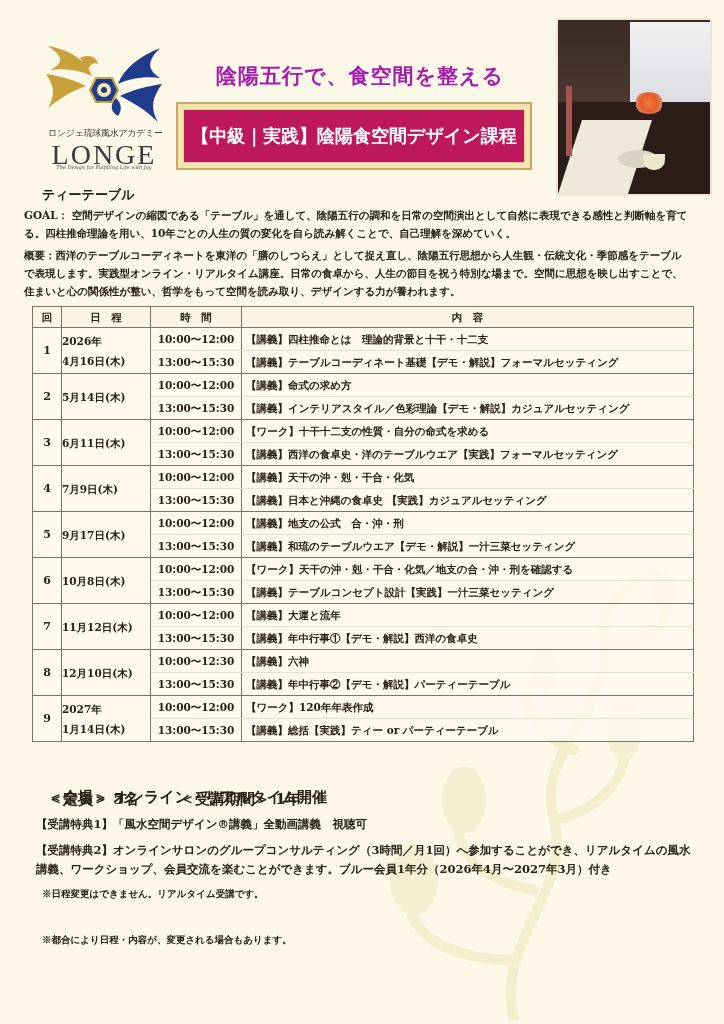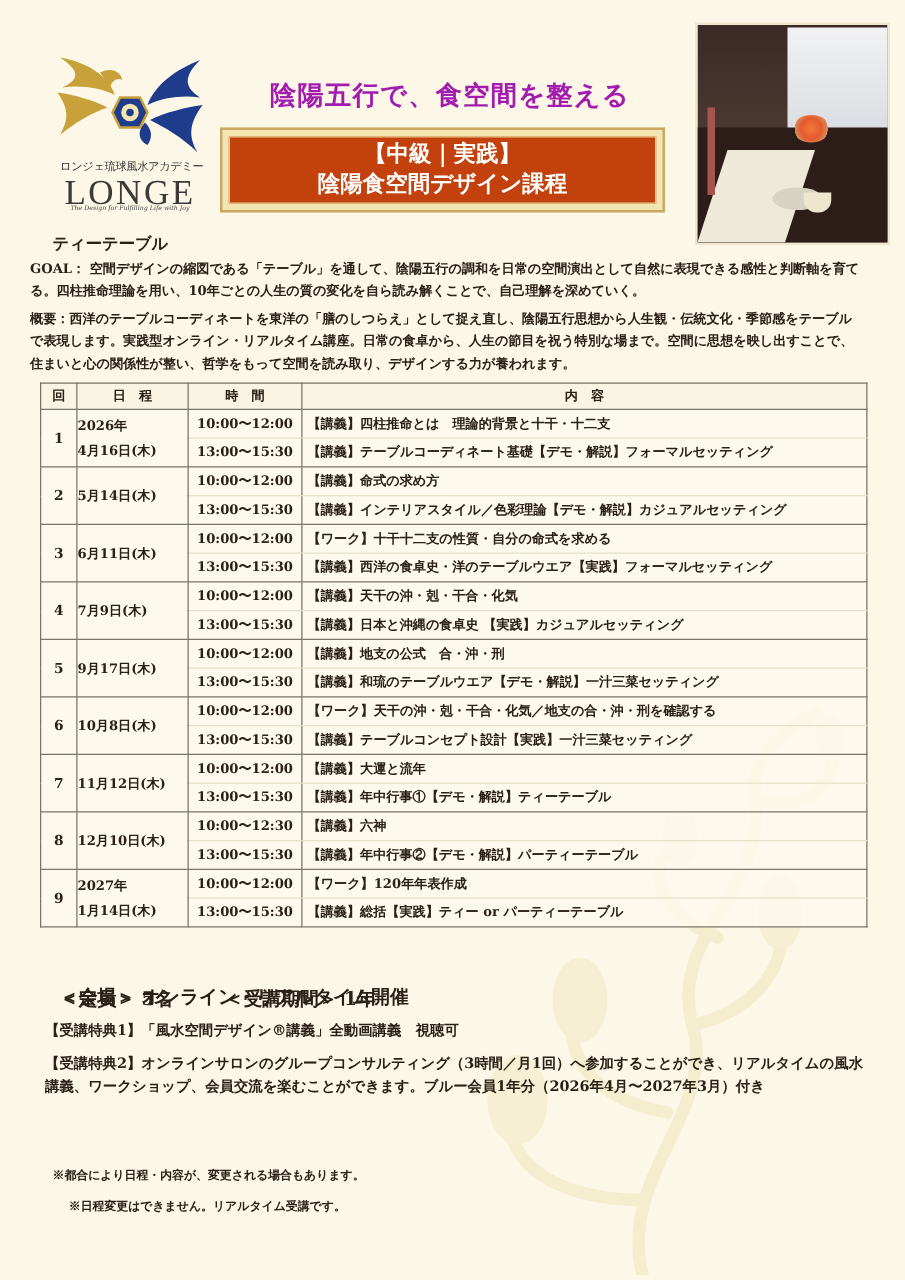--- a/index.html
+++ b/index.html
@@ -18,22 +18,22 @@
   .logo .tagline { position:absolute; left:2px; top:124px; width:124px; text-align:center; font-size:5px; font-style:italic; color:#444; }
   .subtitle {
     position:absolute; left:170px; top:62px; width:380px; text-align:center;
     font-size:21px; font-weight:bold; color:#a21caf; letter-spacing:1px;
   }
   .title-box {
     position:absolute; left:176px; top:102px; width:356px; height:68px;
     background:#f3e4b4; border:2px solid #c9a962; box-sizing:border-box; padding:5px;
   }
   .title-box .inner {
-    width:100%; height:100%; background:#c2410c; border:1px solid #e6cf8e; box-sizing:border-box;
-    display:flex; flex-direction:column; align-items:center; justify-content:center; color:#fff;
+    width:100%; height:100%; background:#be185d; border:1px solid #e6cf8e; box-sizing:border-box;
+    display:flex; flex-direction:row; align-items:center; justify-content:center; color:#fff;
     font-weight:bold; font-size:18px; line-height:24px;
   }
   .photo {
     position:absolute; left:556px; top:18px; width:156px; height:178px;
     border:2px solid #efe6cf; box-sizing:border-box; overflow:hidden;
     background:linear-gradient(180deg,#3b2a25 0%,#4a3730 45%,#2f1f1a 100%);
   }
   .photo .window { position:absolute; left:72px; top:2px; width:80px; height:90px; background:linear-gradient(180deg,#f2f2f4,#d8dbe0); }
   .photo .table { position:absolute; left:0; top:82px; width:156px; height:96px; background:#2c1d19; }
   .photo .runner { position:absolute; left:12px; top:100px; width:70px; height:74px; background:#efe9da; transform:skewX(-18deg); }
@@ -62,21 +62,21 @@
   table.schedule td.content { padding-left:4px; text-align:left; border-bottom:1px solid #e6dfca; }
   table.schedule tr.second td.time, table.schedule tr.second td.content { border-top:1px solid #e6dfca; border-bottom:1px solid #7a7468; }
   table.schedule tr.first td.time, table.schedule tr.first td.content { border-bottom:1px solid #e6dfca; }
 
   .venue { position:absolute; left:48px; top:788px; font-size:15px; font-weight:bold; }
   .capacity { position:absolute; left:48px; top:790px; font-size:15px; font-weight:bold; }
   .capacity span { margin-right:36px; }
   .benefit1 { position:absolute; left:36px; top:817px; font-size:11.5px; font-weight:bold; }
   .benefit2 { position:absolute; left:36px; top:841px; width:660px; font-size:11.5px; line-height:19px; font-weight:bold; }
   .note { position:absolute; left:42px; font-size:9.5px; font-weight:bold; color:#2a2015; }
-  .note.n1 { top:959px;margin-left:13px; }
+  .note.n1 { top:888px; }
   .note.n2 { top:934px; }
 </style>
 </head>
 <body>
 
 <svg class="swirl" viewBox="0 0 450 460">
   <g fill="none" stroke="#e8dca4" stroke-width="10" stroke-linecap="round">
     <path d="M240 460 C220 380 300 330 280 260 C260 190 340 150 330 80 C325 40 360 20 380 10"></path>
     <path d="M280 260 C330 250 360 210 350 170"></path>
     <path d="M260 330 C200 320 170 280 190 240"></path>
@@ -222,21 +222,21 @@
       <tr class="first">
         <td class="no" rowspan="2">7</td>
         <td class="date" rowspan="2">
           <div>11月12日(木)</div>
         </td>
         <td class="time">10:00〜12:00</td>
         <td class="content">【講義】大運と流年</td>
       </tr>
       <tr class="second">
         <td class="time">13:00〜15:30</td>
-        <td class="content">【講義】年中行事①【デモ・解説】ティーテーブル</td>
+        <td class="content">【講義】年中行事①【デモ・解説】西洋の食卓史</td>
       </tr>
       <tr class="first">
         <td class="no" rowspan="2">8</td>
         <td class="date" rowspan="2">
           <div>12月10日(木)</div>
         </td>
         <td class="time">10:00〜12:30</td>
         <td class="content">【講義】六神</td>
       </tr>
       <tr class="second">

